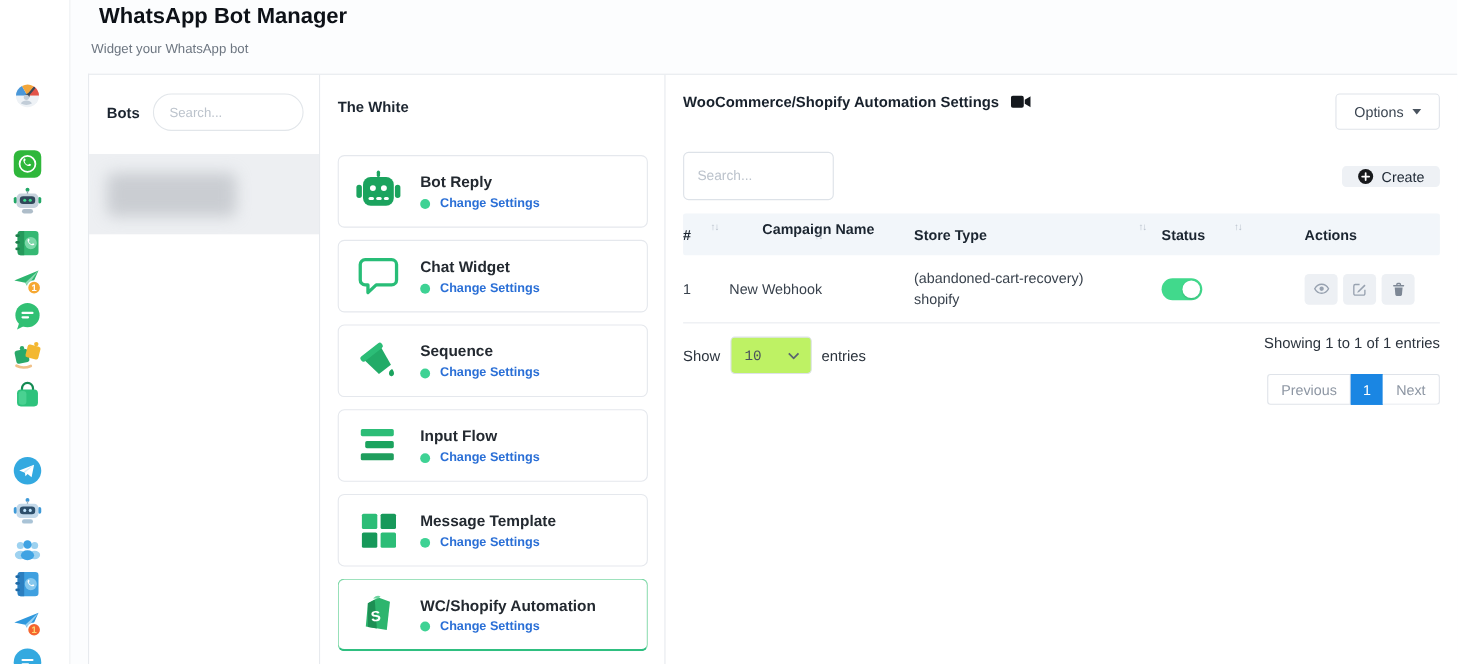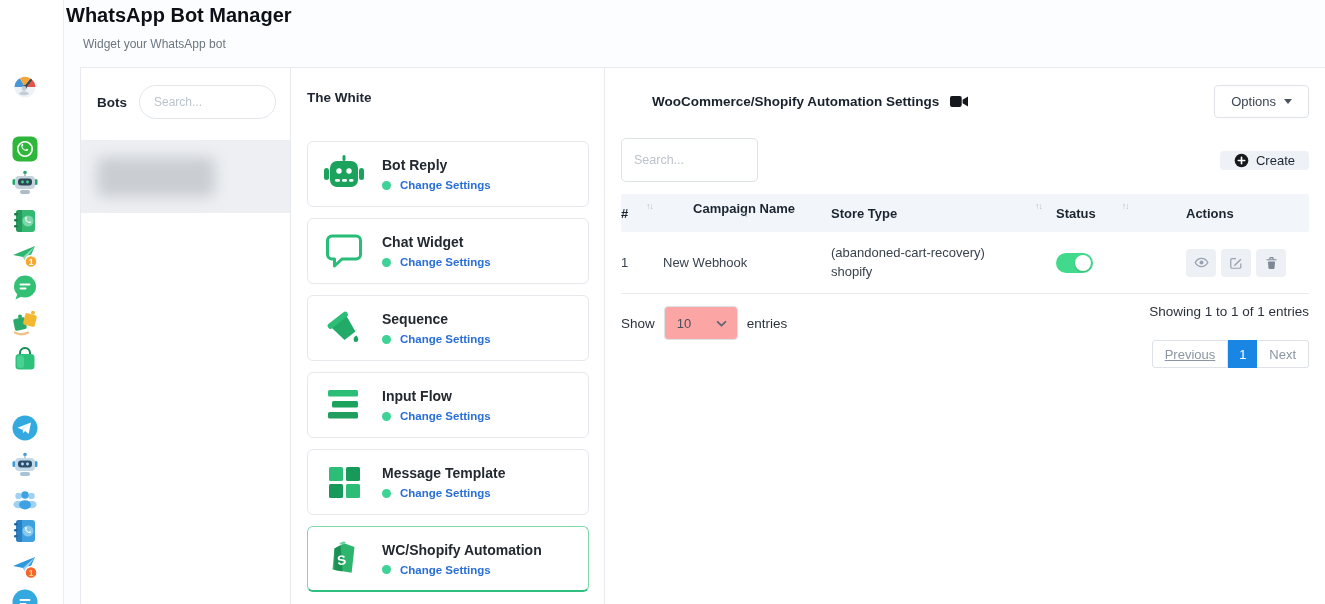--- a/index.html
+++ b/index.html
@@ -7,21 +7,21 @@
     font-family:"Liberation Sans", sans-serif; color:#222; position:relative; }
 
   
   .iconbar { position:absolute; left:0; top:0; width:64px; height:604px; background:#fff;
     border-right:1px solid #edf0f3; z-index:5; }
   .sideicon { position:absolute; left:11px; width:28px; height:28px; cursor:pointer; }
   .sideicon svg { width:28px; height:28px; display:block; }
 
   
   .page { position:absolute; left:64px; top:0; right:0; bottom:0; background:#fcfdfe; }
-  .page-title { position:absolute; left:2px; top:4px; font-size:20px; font-weight:bold; color:#0d1117; }
+  .page-title { position:absolute; left:26px; top:4px; font-size:20px; font-weight:bold; color:#0d1117; }
   .page-subtitle { position:absolute; left:19px; top:37px; font-size:12px; color:#6d7681; }
 
   .panel { position:absolute; left:16px; top:67px; right:0; bottom:-1px; background:#fff;
     border-top:1px solid #e7eaee; border-left:1px solid #e7eaee; display:flex; }
 
   
   .bots-col { width:210px; border-right:1px solid #e7eaee; flex:none; }
   .bots-head { display:flex; align-items:center; gap:12px; padding:17px 14px 0 16px; }
   .bots-title { font-size:13.5px; font-weight:bold; color:#1c2530; }
   .search-pill { flex:1; min-width:0; height:34px; border:1px solid #e2e6ea; border-radius:17px;
@@ -40,21 +40,21 @@
   .fcard.active { border:1px solid #7ed8a7; border-bottom:2px solid #2fbf80; }
   .fcard-icon { width:44px; height:44px; flex:none; display:flex; align-items:center; justify-content:center; }
   .fcard-icon svg { display:block; }
   .fcard-title { font-size:14px; font-weight:bold; color:#232930; margin-bottom:6px; }
   .fcard-status { display:flex; align-items:center; gap:9px; }
   .gdot { width:9px; height:9px; border-radius:50%; background:#3ed294; }
   .cs-link { font-size:11.5px; font-weight:bold; color:#2a6fd6; text-decoration:none; cursor:pointer; }
 
   
   .main-col { flex:1; min-width:0; padding:17px 16px 0 16px; }
-  .main-head { display:flex; justify-content:space-between; align-items:center;margin-left:31px; }
+  .main-head { display:flex; justify-content:space-between; align-items:flex-start; }
   .main-title-row { display:flex; align-items:center; gap:11px; }
   .main-title { font-size:13.5px; font-weight:bold; color:#18212c; }
   .btn-options { height:33px; padding:0 16px; border:1px solid #dfe3e9; border-radius:4px; background:#fff;
     font-size:13px; color:#3c4652; display:flex; align-items:center; gap:8px; cursor:pointer; font-family:inherit; }
   .caret-down { width:0; height:0; border-left:4px solid transparent; border-right:4px solid transparent;
     border-top:5px solid #4a545f; }
 
   .toolbar { display:flex; justify-content:space-between; align-items:center; margin-top:20px; }
   .search-box { width:137px; height:44px; border:1px solid #dde2e8; border-radius:5px; padding:0 12px;
     font-size:12.5px; outline:none; font-family:inherit; color:#333; }
@@ -75,29 +75,29 @@
   .store-cell { line-height:1.4; }
   .toggle { width:37px; height:20px; border-radius:10px; background:#41d98c; position:relative; cursor:pointer; }
   .toggle .knob { position:absolute; right:2px; top:2px; width:16px; height:16px; border-radius:50%;
     background:#fff; box-shadow:0 1px 2px rgba(0,0,0,.15); }
   .actions-cell { display:flex; gap:5px; }
   .act-btn { width:30px; height:28px; background:#edf0f4; border:none; border-radius:4px;
     display:flex; align-items:center; justify-content:center; cursor:pointer; }
 
   .tfoot { display:flex; justify-content:space-between; align-items:flex-start; margin-top:10px; }
   .show-group { display:flex; align-items:center; gap:9px; font-size:13.5px; color:#2b333d; margin-top:2px; }
-  .page-size { width:74px; height:34px; border:1px solid #dde2e8; border-radius:4px; background:#fca5a5;
+  .page-size { width:74px; height:34px; border:1px solid #dde2e8; border-radius:4px; background:#bef264;
     display:flex; align-items:center; justify-content:space-between; padding:0 10px 0 12px;
-    font-size:13px; color:#4a525c; cursor:pointer; }
+    font-size:13px; color:#4a525c; cursor:pointer;font-family:Liberation Mono, monospace; }
   .right-group { display:flex; flex-direction:column; align-items:flex-end; gap:21px; }
   .showing-text { font-size:13.5px; color:#2b333d; }
   .pagination { display:flex; }
   .page-btn { height:28px; padding:0 12px; border:1px solid #dfe3e9; background:#fff; color:#8d96a3;
     font-size:13px; display:flex; align-items:center; cursor:pointer; font-family:inherit; }
-  .page-btn.prev { border-radius:3px 0 0 3px;text-decoration:underline; }
+  .page-btn.prev { border-radius:3px 0 0 3px; }
   .page-btn.next { border-radius:0 3px 3px 0; border-left:none; }
   .page-current { min-width:29px; height:28px; background:#1a86e3; border:1px solid #1a86e3; color:#fff;
     display:flex; align-items:center; justify-content:center; font-size:13px; cursor:pointer; }
 </style>
 </head>
 <body>
 
 <nav class="iconbar">
   <div class="sideicon" style="top:73px">
     <svg viewBox="0 0 28 28">

